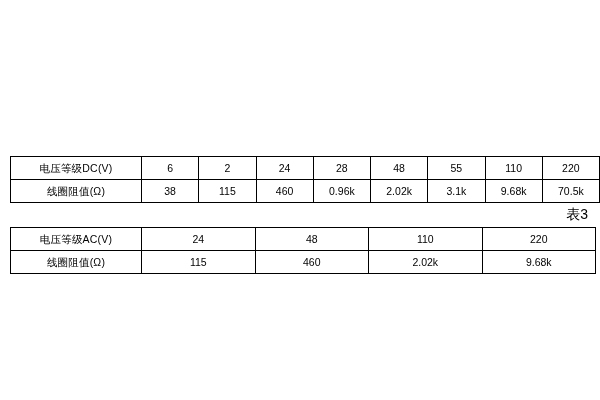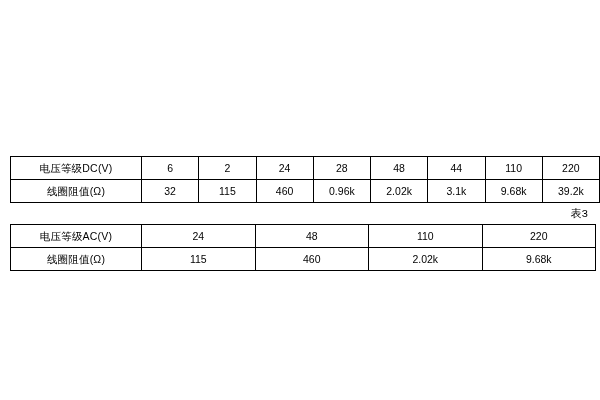--- a/index.html
+++ b/index.html
@@ -40,25 +40,24 @@
     white-space: nowrap;
     overflow: hidden;
   }
   table.spec td.label {
     text-align: center;
     letter-spacing: 0.2px;
   }
   .caption-row {
     width: 580px;
     text-align: right;
-    font-size: 11px;
+    font-size: 14px;
     color: #000000;
     padding: 3px 2px 3px 0;
     box-sizing: border-box;
-    font-family: Liberation Mono, monospace;
   }
   
   .dc-label { width: 130px; }
   .dc-cell  { width: 56.25px; }
   
   .ac-label { width: 130px; }
   .ac-cell  { width: 112.5px; }
 </style>
 </head>
 <body>
@@ -68,34 +67,34 @@
 
     <table class="spec">
       <tbody>
         <tr>
           <td class="label dc-label">电压等级DC(V)</td>
           <td class="dc-cell">6</td>
           <td class="dc-cell">2</td>
           <td class="dc-cell">24</td>
           <td class="dc-cell">28</td>
           <td class="dc-cell">48</td>
-          <td class="dc-cell">44</td>
+          <td class="dc-cell">55</td>
           <td class="dc-cell">110</td>
           <td class="dc-cell">220</td>
         </tr>
         <tr>
           <td class="label dc-label">线圈阻值(Ω)</td>
-          <td class="dc-cell">32</td>
+          <td class="dc-cell">38</td>
           <td class="dc-cell">115</td>
           <td class="dc-cell">460</td>
           <td class="dc-cell">0.96k</td>
           <td class="dc-cell">2.02k</td>
           <td class="dc-cell">3.1k</td>
           <td class="dc-cell">9.68k</td>
-          <td class="dc-cell">39.2k</td>
+          <td class="dc-cell">70.5k</td>
         </tr>
       </tbody>
     </table>
 
     <div class="caption-row">表3</div>
 
     <table class="spec">
       <tbody>
         <tr>
           <td class="label ac-label">电压等级AC(V)</td>

